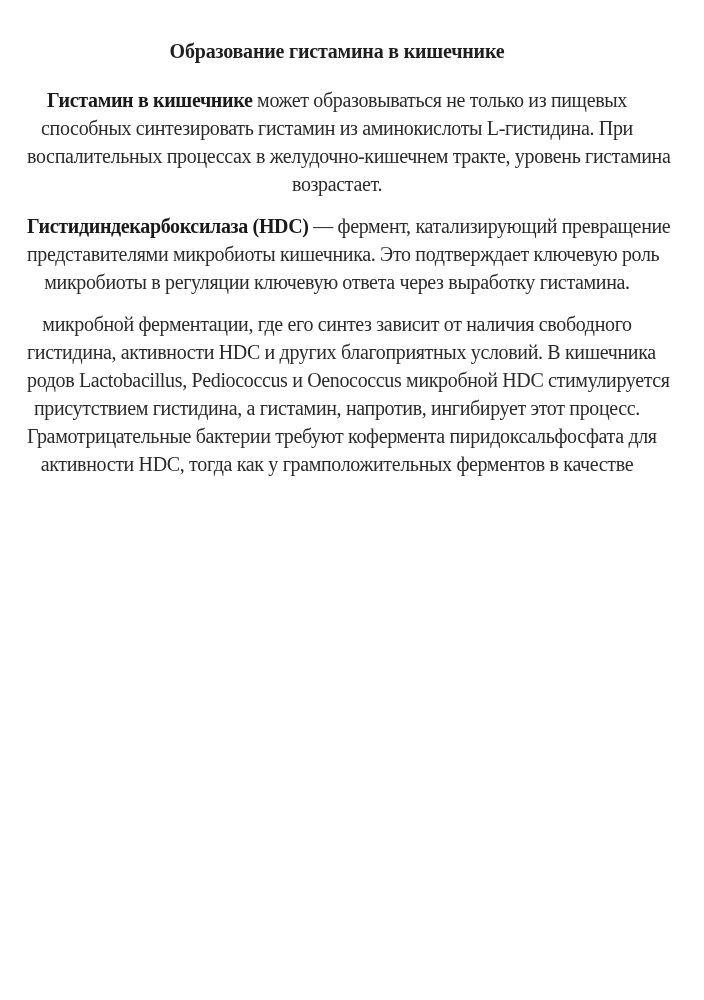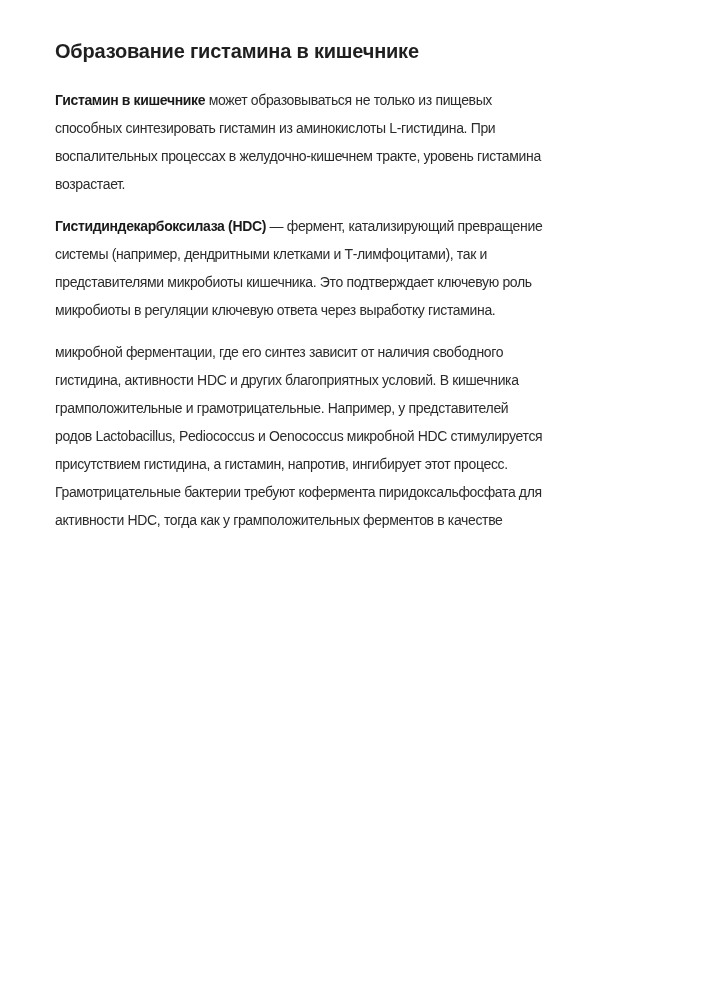--- a/index.html
+++ b/index.html
@@ -1,45 +1,43 @@
 <!DOCTYPE html>
 <html><head>
 <meta charset="utf-8">
 <style>
   html, body { margin: 0; padding: 0; background: #ffffff; }
   body { width: 704px; height: 1000px; position: relative; overflow: hidden; }
-  .article { position: absolute; left: 55px; top: 38px; width: 620px; color: #222222;
-    font-family: Liberation Sans, sans-serif; }
+  .article { position: absolute; left: 27px; top: 38px; width: 620px; color: #222222;
+    font-family: Liberation Serif, serif; text-align: center; }
   .title { font-size: 20px; font-weight: 600; color: #1f1f1f; margin: 0 0 22px 0; line-height: 26px; letter-spacing: -0.2px; }
-  .para { font-size: 14px; line-height: 28px; margin: 8px 0 14px 0; letter-spacing: -0.35px; color: #2b2b2b; }
+  .para { font-size: 20px; line-height: 28px; margin: 8px 0 14px 0; letter-spacing: -0.35px; color: #2b2b2b; }
   .line { display: block; white-space: nowrap; }
   .bold { font-weight: 700; color: #1a1a1a; }
 </style>
 </head>
 <body>
 
 <div class="article">
   <h2 class="title">Образование гистамина в кишечнике</h2>
 
   <p class="para">
     <span class="line"><span class="bold">Гистамин в кишечнике</span><span> может образовываться не только из пищевых</span></span>
     <span class="line">способных синтезировать гистамин из аминокислоты L-гистидина. При</span>
     <span class="line">воспалительных процессах в желудочно-кишечнем тракте, уровень гистамина</span>
     <span class="line">возрастает.</span>
   </p>
 
   <p class="para">
     <span class="line"><span class="bold">Гистидиндекарбоксилаза (HDC)</span><span> — фермент, катализирующий превращение</span></span>
-    <span class="line">системы (например, дендритными клетками и Т-лимфоцитами), так и</span>
     <span class="line">представителями микробиоты кишечника. Это подтверждает ключевую роль</span>
     <span class="line">микробиоты в регуляции ключевую ответа через выработку гистамина.</span>
   </p>
 
   <p class="para">
     <span class="line">микробной ферментации, где его синтез зависит от наличия свободного</span>
     <span class="line">гистидина, активности HDC и других благоприятных условий. В кишечника</span>
-    <span class="line">грамположительные и грамотрицательные. Например, у представителей</span>
     <span class="line">родов Lactobacillus, Pediococcus и Oenococcus микробной HDC стимулируется</span>
     <span class="line">присутствием гистидина, а гистамин, напротив, ингибирует этот процесс.</span>
     <span class="line">Грамотрицательные бактерии требуют кофермента пиридоксальфосфата для</span>
     <span class="line">активности HDC, тогда как у грамположительных ферментов в качестве</span>
   </p>
 </div>
 
 </body></html>

